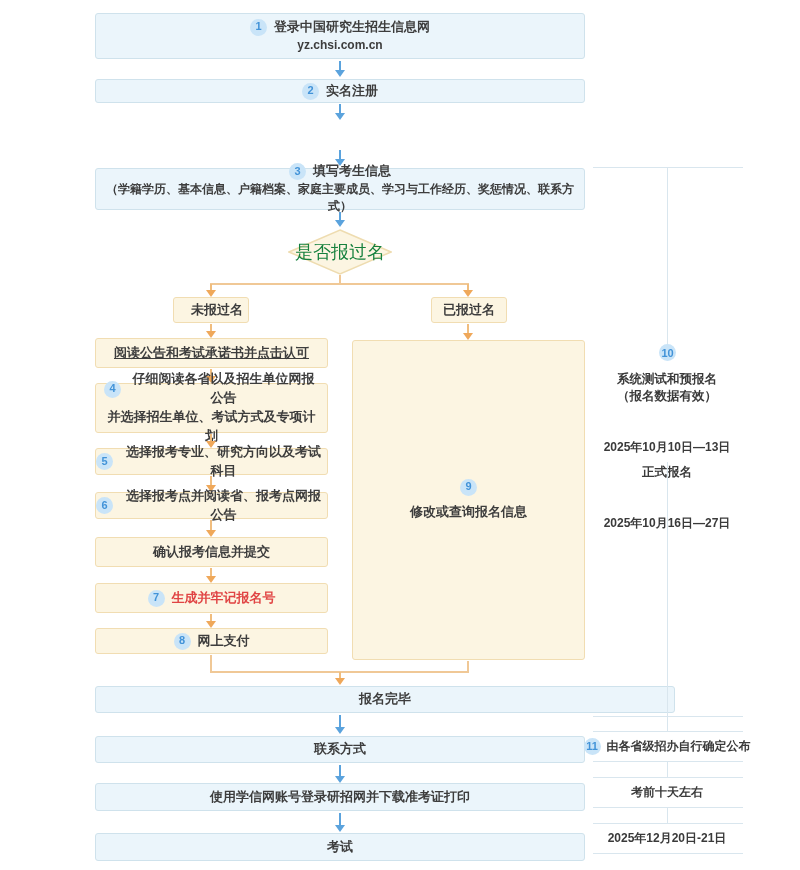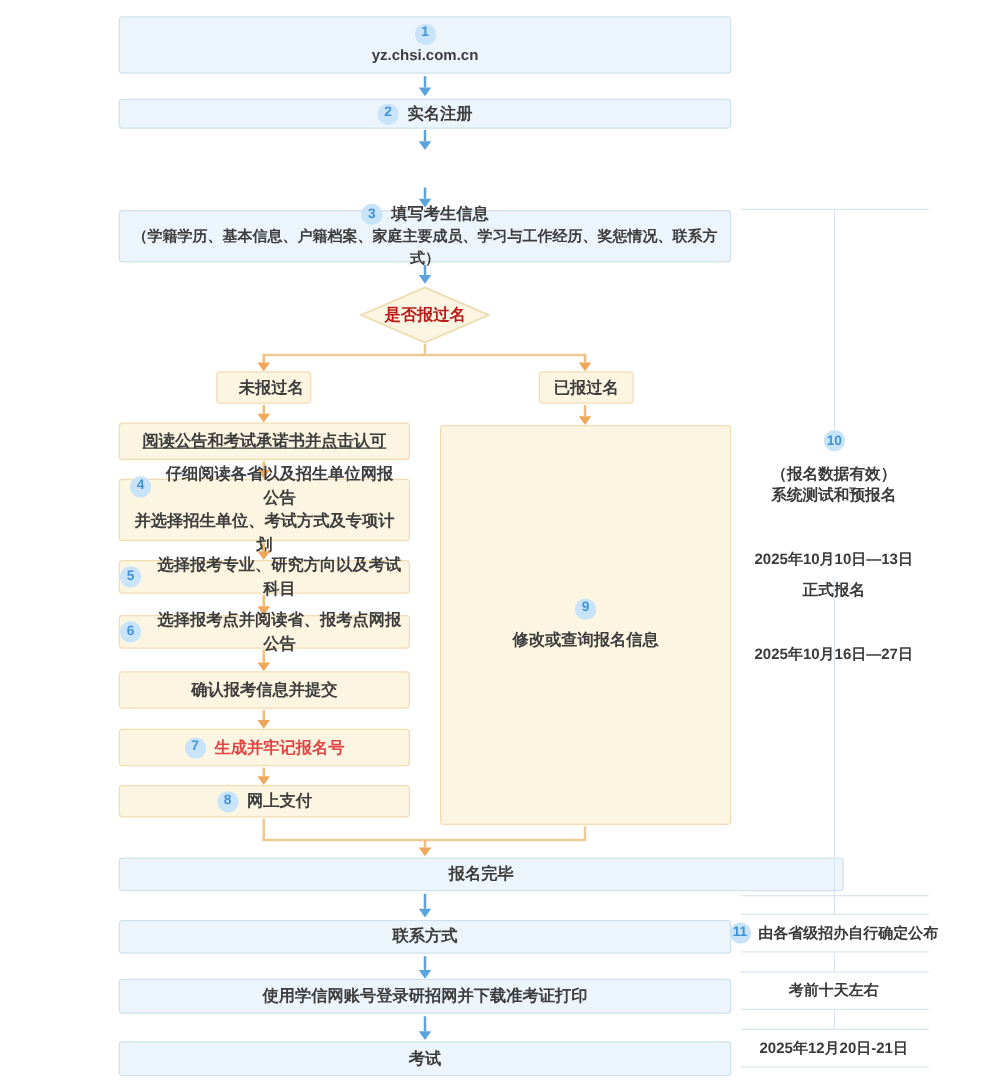--- a/index.html
+++ b/index.html
@@ -29,30 +29,31 @@
   .gline{position:absolute;background:#d9e6ee;}
 
   .note{position:absolute;text-align:center;color:#3a3a3a;font-size:12px;line-height:1.35;}
   .note .hd{font-weight:700;font-size:12.5px;}
   .note .dt{font-weight:600;font-size:12px;margin-top:34px;}
   .note-row{position:absolute;display:flex;align-items:center;justify-content:center;gap:6px;
             font-size:12px;font-weight:700;color:#3a3a3a;}
 
   .diamond-wrap{position:absolute;}
   .diamond-label{position:absolute;inset:0;display:flex;align-items:center;justify-content:center;
-                 font-size:13px;font-weight:700;color:#b91c1c;}
+                 font-size:18px;font-weight:400;color:#15803d;}
 </style>
 </head>
 <body>
 
 <div id="stage">
 
   <div class="box box-blue" style="left:95px;top:13px;width:490px;height:46px;">
     <div class="row">
       <span class="badge">1</span>
+      <span>登录中国研究生招生信息网</span>
     </div>
     <div class="sub">yz.chsi.com.cn</div>
   </div>
 
   <div class="arrow blue" style="left:339px;top:61px;height:9px;"></div>
 
   <div class="box box-blue" style="left:95px;top:79px;width:490px;height:24px;">
     <div class="row">
       <span class="badge">2</span>
       <span>实名注册</span>
@@ -174,22 +175,22 @@
   <div class="box box-blue" style="left:95px;top:833px;width:490px;height:28px;">
     <span>考试</span>
   </div>
 
   <div class="gline" style="left:593px;top:167px;width:150px;height:1px;"></div>
   <div class="gline" style="left:667px;top:167px;width:1px;height:181px;"></div>
 
   <div style="position:absolute;left:659px;top:344px;" class="badge">10</div>
 
   <div class="note" style="left:567px;top:371px;width:200px;">
+    <div class="hd">系统测试和预报名</div>
     <div class="hd">（报名数据有效）</div>
-    <div class="hd">系统测试和预报名</div>
     <div class="dt">2025年10月10日—13日</div>
     <div class="hd" style="margin-top:9px;">正式报名</div>
     <div class="dt">2025年10月16日—27日</div>
   </div>
 
   <div class="gline" style="left:667px;top:462px;width:1px;height:254px;"></div>
 
   <div class="gline" style="left:593px;top:716px;width:150px;height:1px;"></div>
   <div class="gline" style="left:667px;top:716px;width:1px;height:15px;"></div>
   <div class="gline" style="left:593px;top:731px;width:150px;height:1px;"></div>

